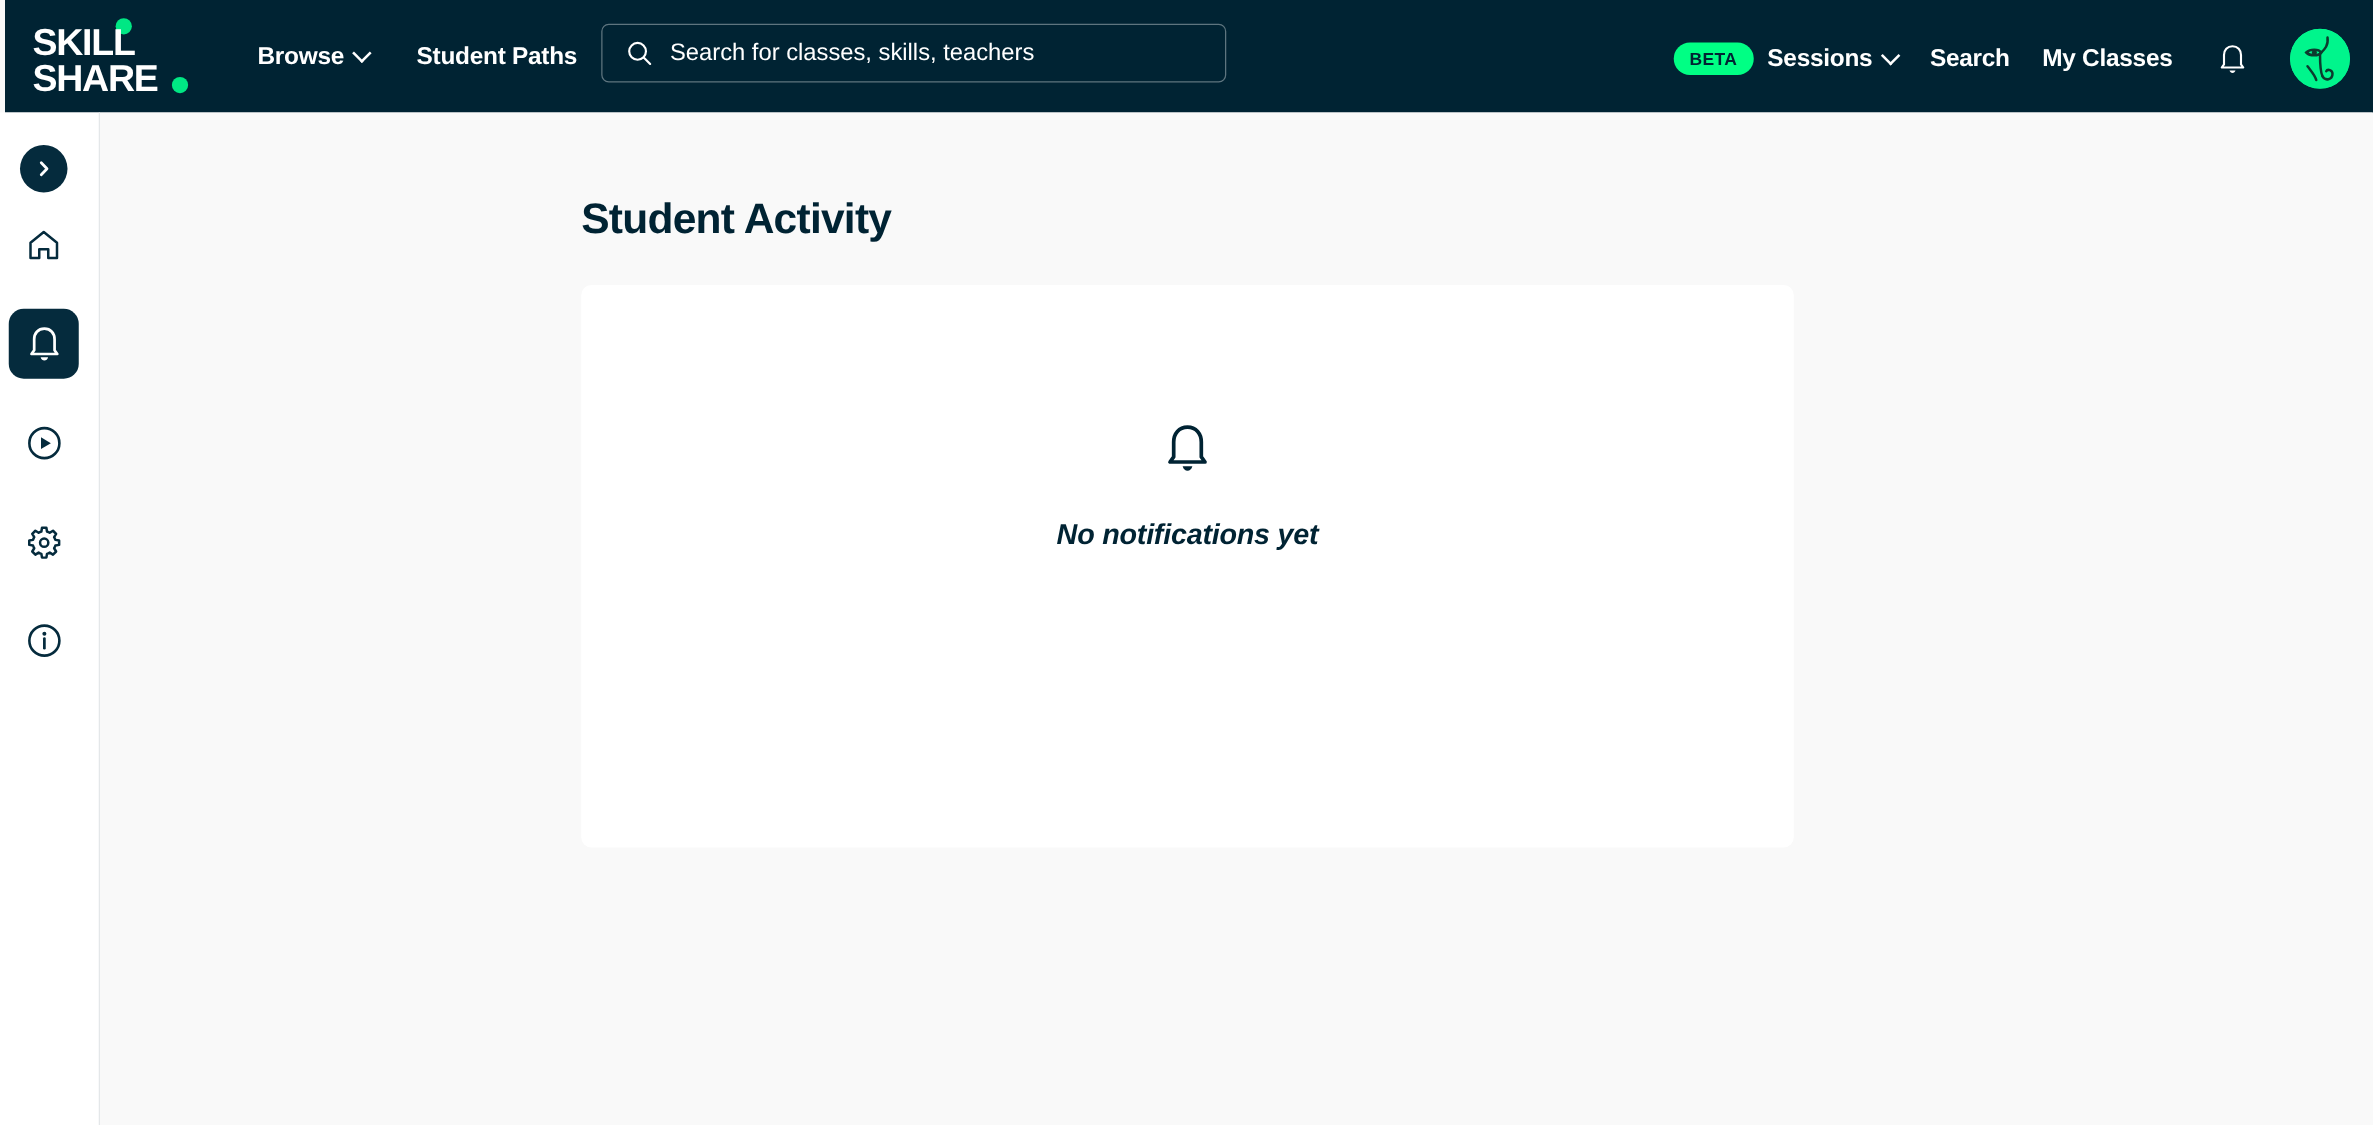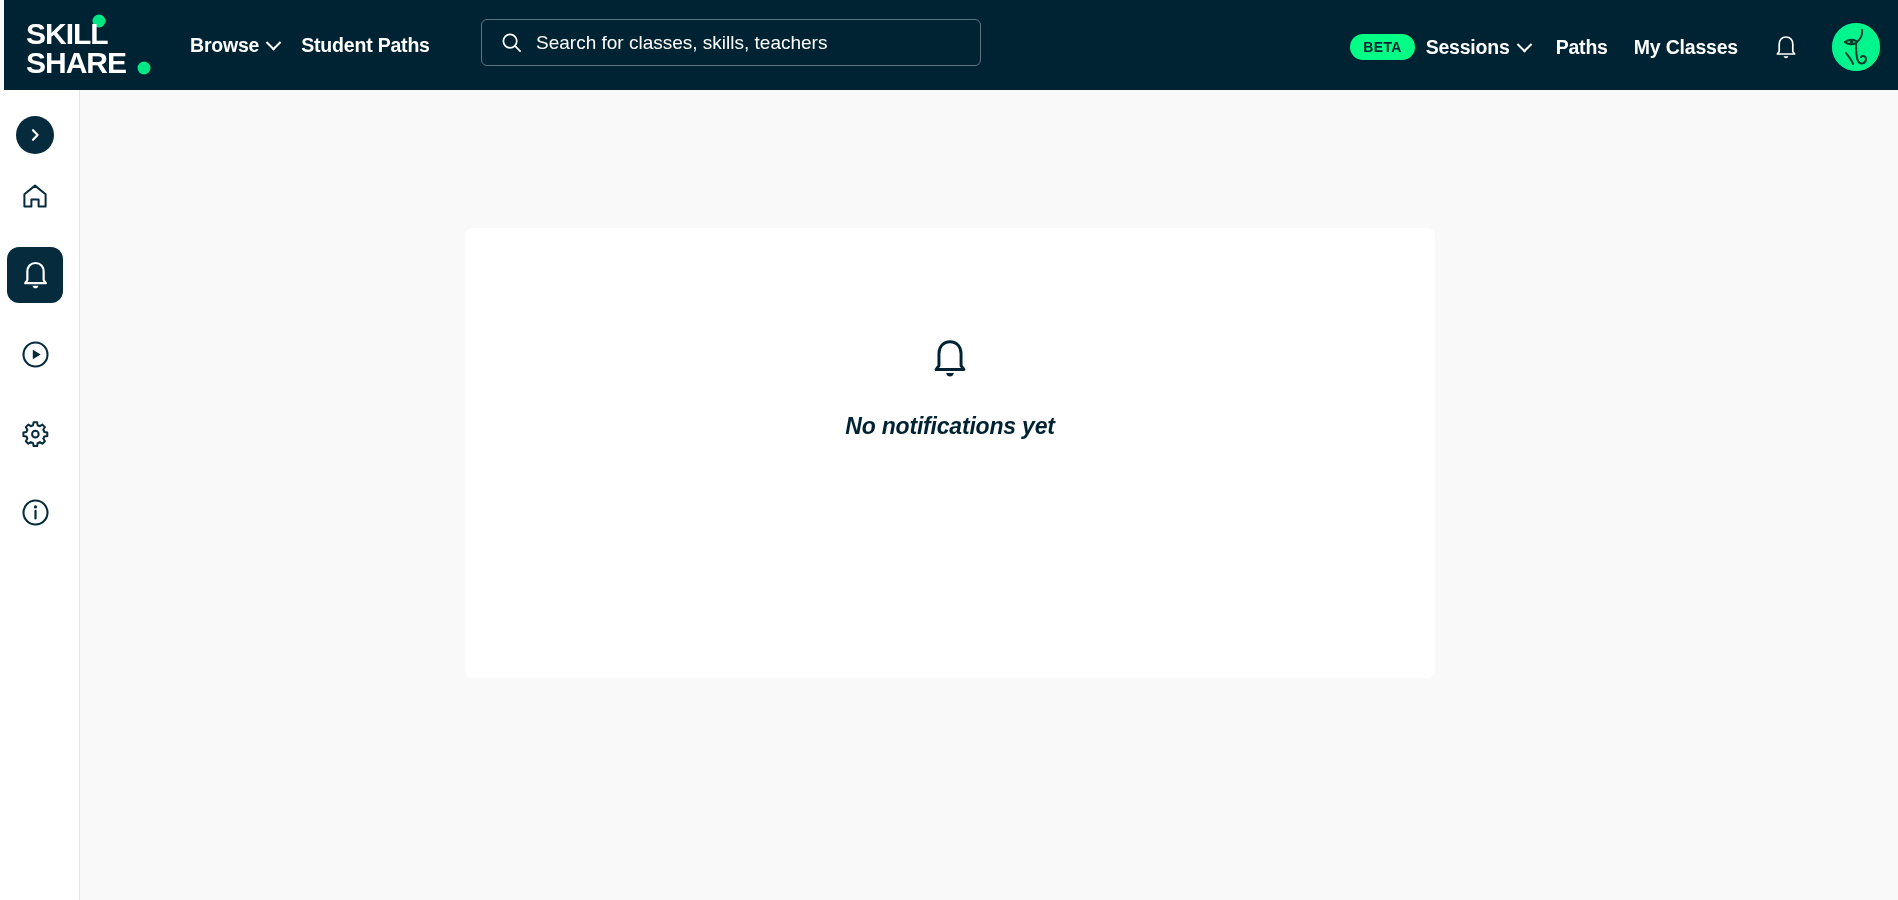--- a/index.html
+++ b/index.html
@@ -22,21 +22,21 @@
     display:flex; align-items:center;
     cursor:pointer;
   }
   .logo-svg { display:block; }
 
   .nav-main { display:flex; align-items:center; margin-left:24px; }
   .nav-item {
     color:#FFFFFF; font-size:19.5px; font-weight:bold;
     letter-spacing:-0.2px;
     display:flex; align-items:center; gap:9px;
-    margin-right:22px; cursor:pointer; white-space:nowrap;
+    margin-right:22px; cursor:pointer; white-space:nowrap;margin-left:16px;
   }
   .chev {
     display:inline-block; width:11px; height:11px;
     border-right:2px solid #FFFFFF; border-bottom:2px solid #FFFFFF;
     transform:rotate(45deg) translate(-2px,-2px);
   }
 
   
   .search-box {
     position:absolute; left:477px; top:19px;
@@ -171,21 +171,21 @@
   </div>
 
   <div class="nav-right">
     <span class="beta-badge">BETA</span>
 
     <div class="nav-item">
       <span>Sessions</span>
       <i class="chev"></i>
     </div>
     <div class="nav-item">
-      <span>Paths</span>
+      <span>Search</span>
     </div>
     <div class="nav-item">
       <span>My Classes</span>
     </div>
 
     <div class="bell-btn">
       <svg width="24" height="27" viewBox="0 0 24 27" fill="none">
         <path d="M12 3 C7.8 3 5.2 6 5.2 10 L5.2 17.5 L3.4 20 L20.6 20 L18.8 17.5 L18.8 10 C18.8 6 16.2 3 12 3 Z" stroke="#FFFFFF" stroke-width="1.7" stroke-linejoin="round" fill="none"></path>
         <path d="M9.6 22.3 C10 23.6 10.9 24.3 12 24.3 C13.1 24.3 14 23.6 14.4 22.3 Z" fill="#FFFFFF"></path>
       </svg>
@@ -247,20 +247,21 @@
     <svg width="29" height="29" viewBox="0 0 28 28" fill="none">
       <circle cx="14" cy="14" r="11.6" stroke="#052B3D" stroke-width="2"></circle>
       <circle cx="14" cy="8.6" r="1.55" fill="#052B3D"></circle>
       <path d="M14 12.4 L14 19.8" stroke="#052B3D" stroke-width="2.1" stroke-linecap="round"></path>
     </svg>
   </div>
 </aside>
 
 <main class="main">
 
+  <h1 class="page-title">Student Activity</h1>
 
   <section class="card">
     <div class="empty">
 
       <div class="empty-icon">
         <svg width="38" height="42" viewBox="0 0 24 27" fill="none">
           <path d="M12 2.4 C7.6 2.4 4.9 5.7 4.9 10 L4.9 17.7 L3 20.3 L21 20.3 L19.1 17.7 L19.1 10 C19.1 5.7 16.4 2.4 12 2.4 Z" stroke="#002333" stroke-width="1.9" stroke-linejoin="round" fill="none"></path>
           <path d="M9.5 22.5 L14.5 22.5 C14.1 24 13.2 24.8 12 24.8 C10.8 24.8 9.9 24 9.5 22.5 Z" fill="#002333"></path>
         </svg>
       </div>

